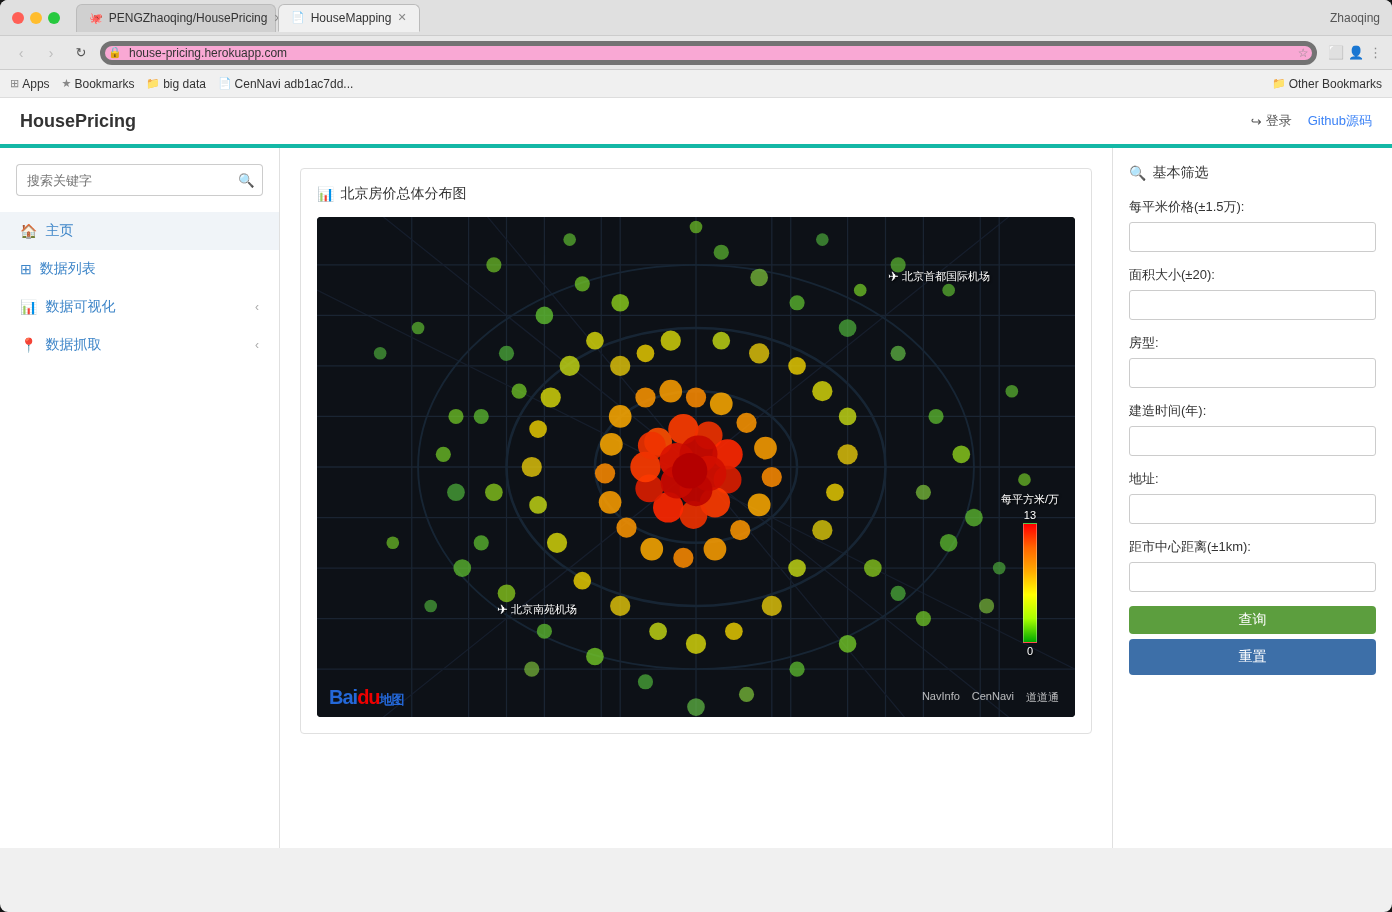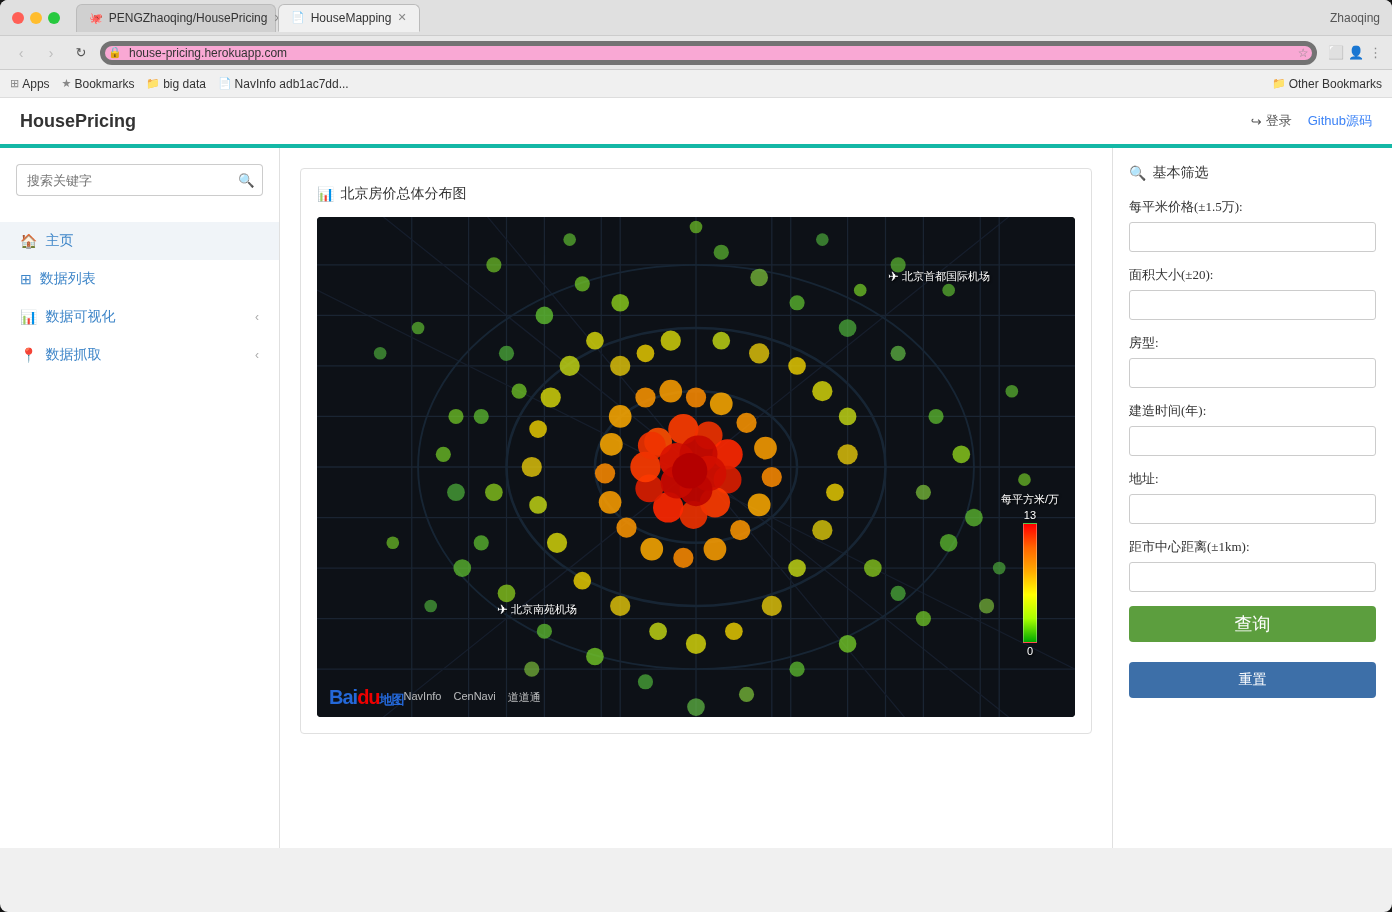--- a/index.html
+++ b/index.html
@@ -149,21 +149,21 @@
 
     
     .sidebar {
       width: 280px;
       min-width: 280px;
       border-right: 1px solid #e0e0e0;
       padding: 16px 0;
       background: white;
     }
     .search-box {
-      padding: 0 16px 26px;
+      padding: 0 16px 16px;
       display: flex;
       gap: 0;
     }
     .search-input {
       flex: 1;
       height: 32px;
       border: 1px solid #ccc;
       border-right: none;
       border-radius: 4px 0 0 4px;
       padding: 0 10px;
@@ -247,20 +247,21 @@
     .legend-bottom { color: white; font-size: 11px; text-shadow: 1px 1px 2px black; }
 
     
     .map-attribution {
       position: absolute;
       bottom: 8px;
       left: 12px;
       right: 16px;
       display: flex;
       align-items: center;
+      justify-content: space-between;
     }
     .baidu-logo { font-size: 20px; font-weight: bold; color: #2468d8; letter-spacing: -1px; }
     .baidu-logo span { color: #e00; }
     .attribution-text { font-size: 11px; color: rgba(255,255,255,0.7); display: flex; gap: 12px; }
 
     
     .map-label {
       position: absolute;
       color: white;
       font-size: 11px;
@@ -281,41 +282,41 @@
     }
     .filter-title {
       font-size: 14px;
       color: #333;
       margin-bottom: 16px;
       display: flex;
       align-items: center;
       gap: 6px;
     }
     .filter-group { margin-bottom: 14px; }
-    .filter-label { font-size: 13px; color: #333; margin-bottom: 6px; display: block; font-family: Liberation Serif, serif; }
+    .filter-label { font-size: 13px; color: #333; margin-bottom: 6px; display: block; }
     .filter-input {
       width: 100%;
       height: 30px;
       border: 1px solid #ccc;
       border-radius: 3px;
       padding: 0 8px;
       font-size: 13px;
       outline: none;
     }
 
     .btn-query {
       width: 100%;
-      height: 36px;
+      height: 28px;
       background: #5c9e3e;
       color: white;
       border: none;
       border-radius: 4px;
-      font-size: 18px;
+      font-size: 14px;
       cursor: pointer;
-      margin-bottom: 20px;
+      margin-bottom: 5px;
     }
     .btn-reset {
       width: 100%;
       height: 36px;
       background: #3d6fa8;
       color: white;
       border: none;
       border-radius: 4px;
       font-size: 14px;
       cursor: pointer;
@@ -379,21 +380,21 @@
     <div class="bookmark-item">
       <span class="bookmark-icon">★</span>
       <span>Bookmarks</span>
     </div>
     <div class="bookmark-item">
       <span class="bookmark-icon">📁</span>
       <span>big data</span>
     </div>
     <div class="bookmark-item">
       <span class="bookmark-icon">📄</span>
-      <span>NavInfo adb1ac7dd...</span>
+      <span>CenNavi adb1ac7dd...</span>
     </div>
     <div class="bookmark-item bookmark-other">
       <span class="bookmark-icon">📁</span>
       <span>Other Bookmarks</span>
     </div>
   </div>
 
   <div class="browser-content">
 
     <div class="app-header">

